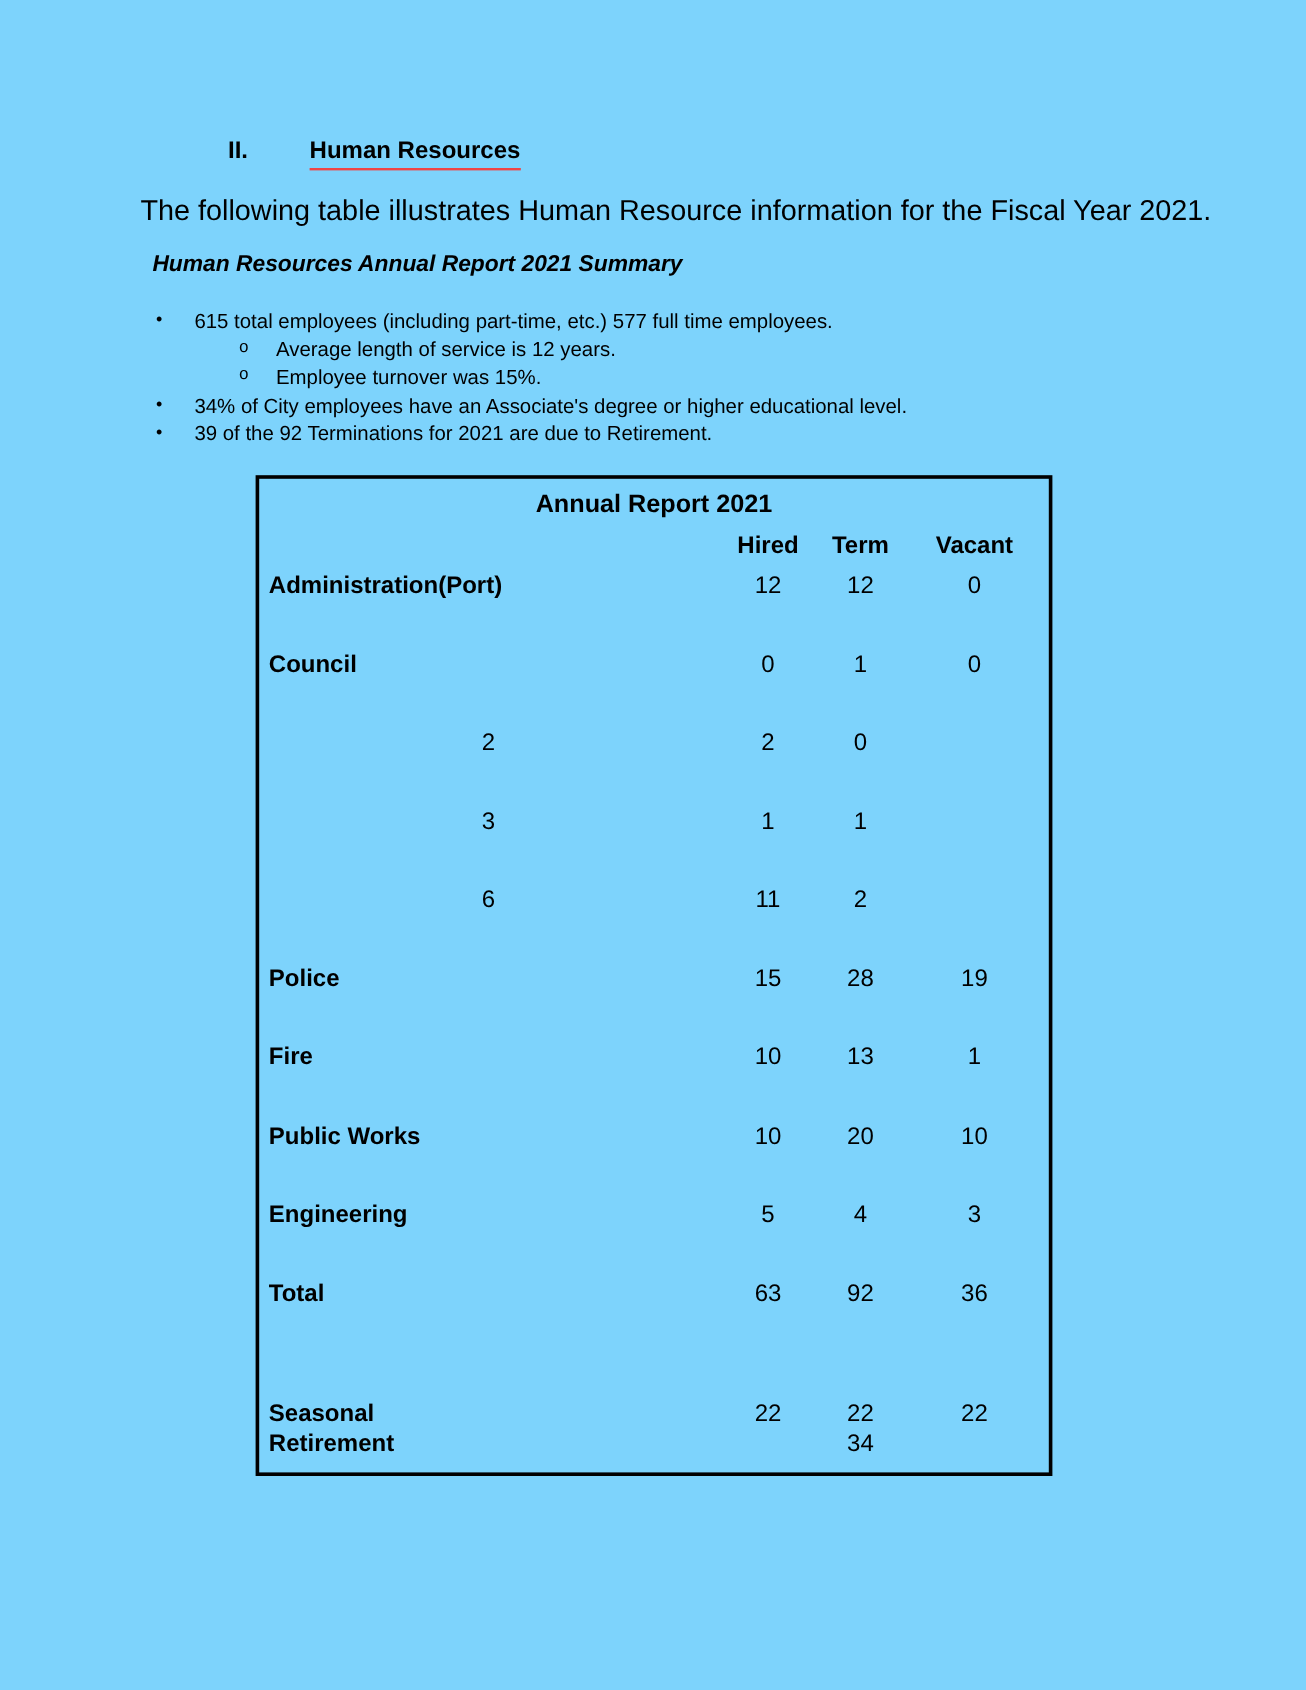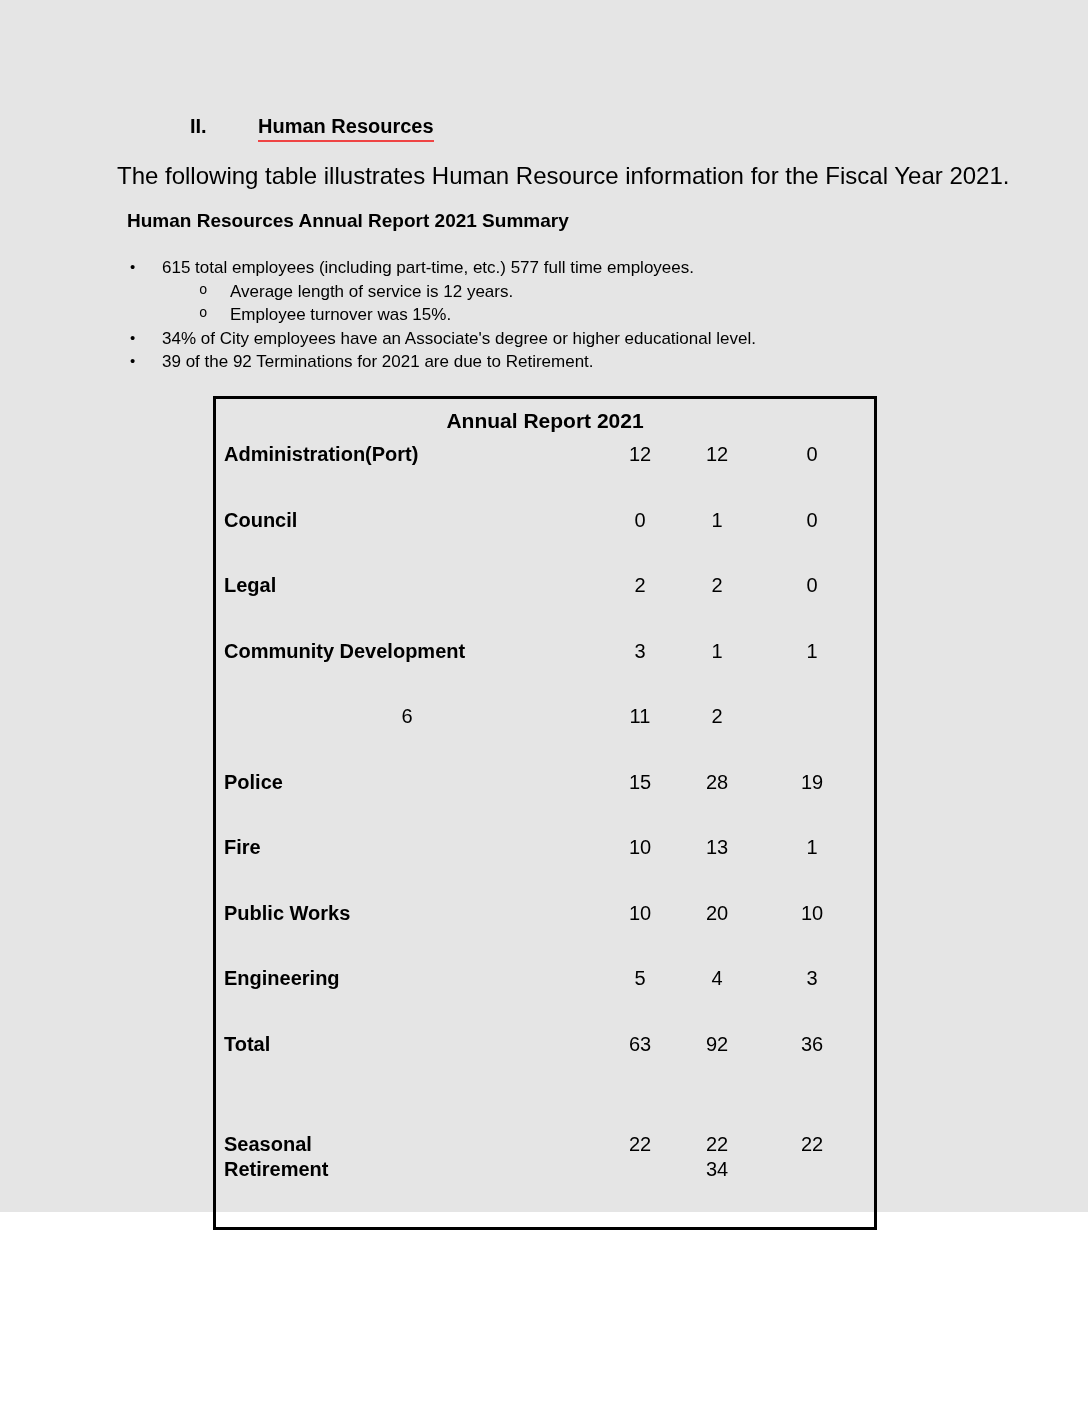--- a/index.html
+++ b/index.html
@@ -4,35 +4,35 @@
 <style>
   * { box-sizing: border-box; }
   html, body { margin: 0; padding: 0; }
   body {
     width: 1088px; height: 1408px;
     background: #ffffff;
     color: #000000;
     font-family: "Liberation Sans", sans-serif;
     overflow: hidden;
   }
-  .page { position: relative; width: 1088px; height: 1212px; background: #e5e5e5; }
+  .page { position: relative; width: 1088px; height: 1408px; background: #7dd3fc; }
 
   
   .section-heading { position: absolute; top: 115px; left: 0; height: 24px; width: 100%; font-weight: bold; font-size: 20px; }
   .sec-num { position: absolute; left: 190px; top: 0; }
   .sec-title {
     position: absolute; left: 258px; top: 0; white-space: nowrap;
     border-bottom: 2px solid #ef4444; padding-bottom: 2px;
   }
 
   
   .intro { position: absolute; top: 162px; left: 117px; margin: 0; font-size: 24px; white-space: nowrap; }
 
   
-  .summary { position: absolute; top: 210px; left: 127px; margin: 0; font-size: 19px; font-weight: bold; white-space: nowrap; }
+  .summary { position: absolute; top: 210px; left: 127px; margin: 0; font-size: 19px; font-weight: bold; white-space: nowrap; font-style: italic; }
 
   
   .bullets { position: absolute; top: 258px; left: 127px; margin: 0; padding: 0; list-style: none; }
   .b { position: relative; height: 23.5px; font-size: 17px; white-space: nowrap; }
   .b .m  { position: absolute; top: 0; }
   .b.l1 .m { left: 3px; font-size: 15px; }
   .b.l1 .bt { position: absolute; left: 35px; top: 0; }
   .b.l2 .m { left: 72px; font-size: 14px; font-family: "Liberation Mono", monospace; }
   .b.l2 .bt { position: absolute; left: 103px; top: 0; }
 
@@ -87,42 +87,46 @@
     </li>
     <li class="b l1">
       <span class="m">•</span>
       <span class="bt">39 of the 92 Terminations for 2021 are due to Retirement.</span>
     </li>
   </ul>
 
   <div class="report-table">
     <div class="t-title">Annual Report 2021</div>
 
+    <div class="t-header">
+      <div class="c label"></div>
+      <div class="c num">Hired</div>
+      <div class="c num">Term</div>
+      <div class="c num">Vacant</div>
+    </div>
 
     <div class="t-body">
       <div class="t-row">
         <div class="c label">Administration(Port)</div>
         <div class="c num">12</div>
         <div class="c num">12</div>
         <div class="c num">0</div>
       </div>
       <div class="t-row">
         <div class="c label">Council</div>
         <div class="c num">0</div>
         <div class="c num">1</div>
         <div class="c num">0</div>
       </div>
       <div class="t-row">
-        <div class="c label">Legal</div>
         <div class="c num">2</div>
         <div class="c num">2</div>
         <div class="c num">0</div>
       </div>
       <div class="t-row">
-        <div class="c label">Community Development</div>
         <div class="c num">3</div>
         <div class="c num">1</div>
         <div class="c num">1</div>
       </div>
       <div class="t-row">
         <div class="c num">6</div>
         <div class="c num">11</div>
         <div class="c num">2</div>
       </div>
       <div class="t-row">

